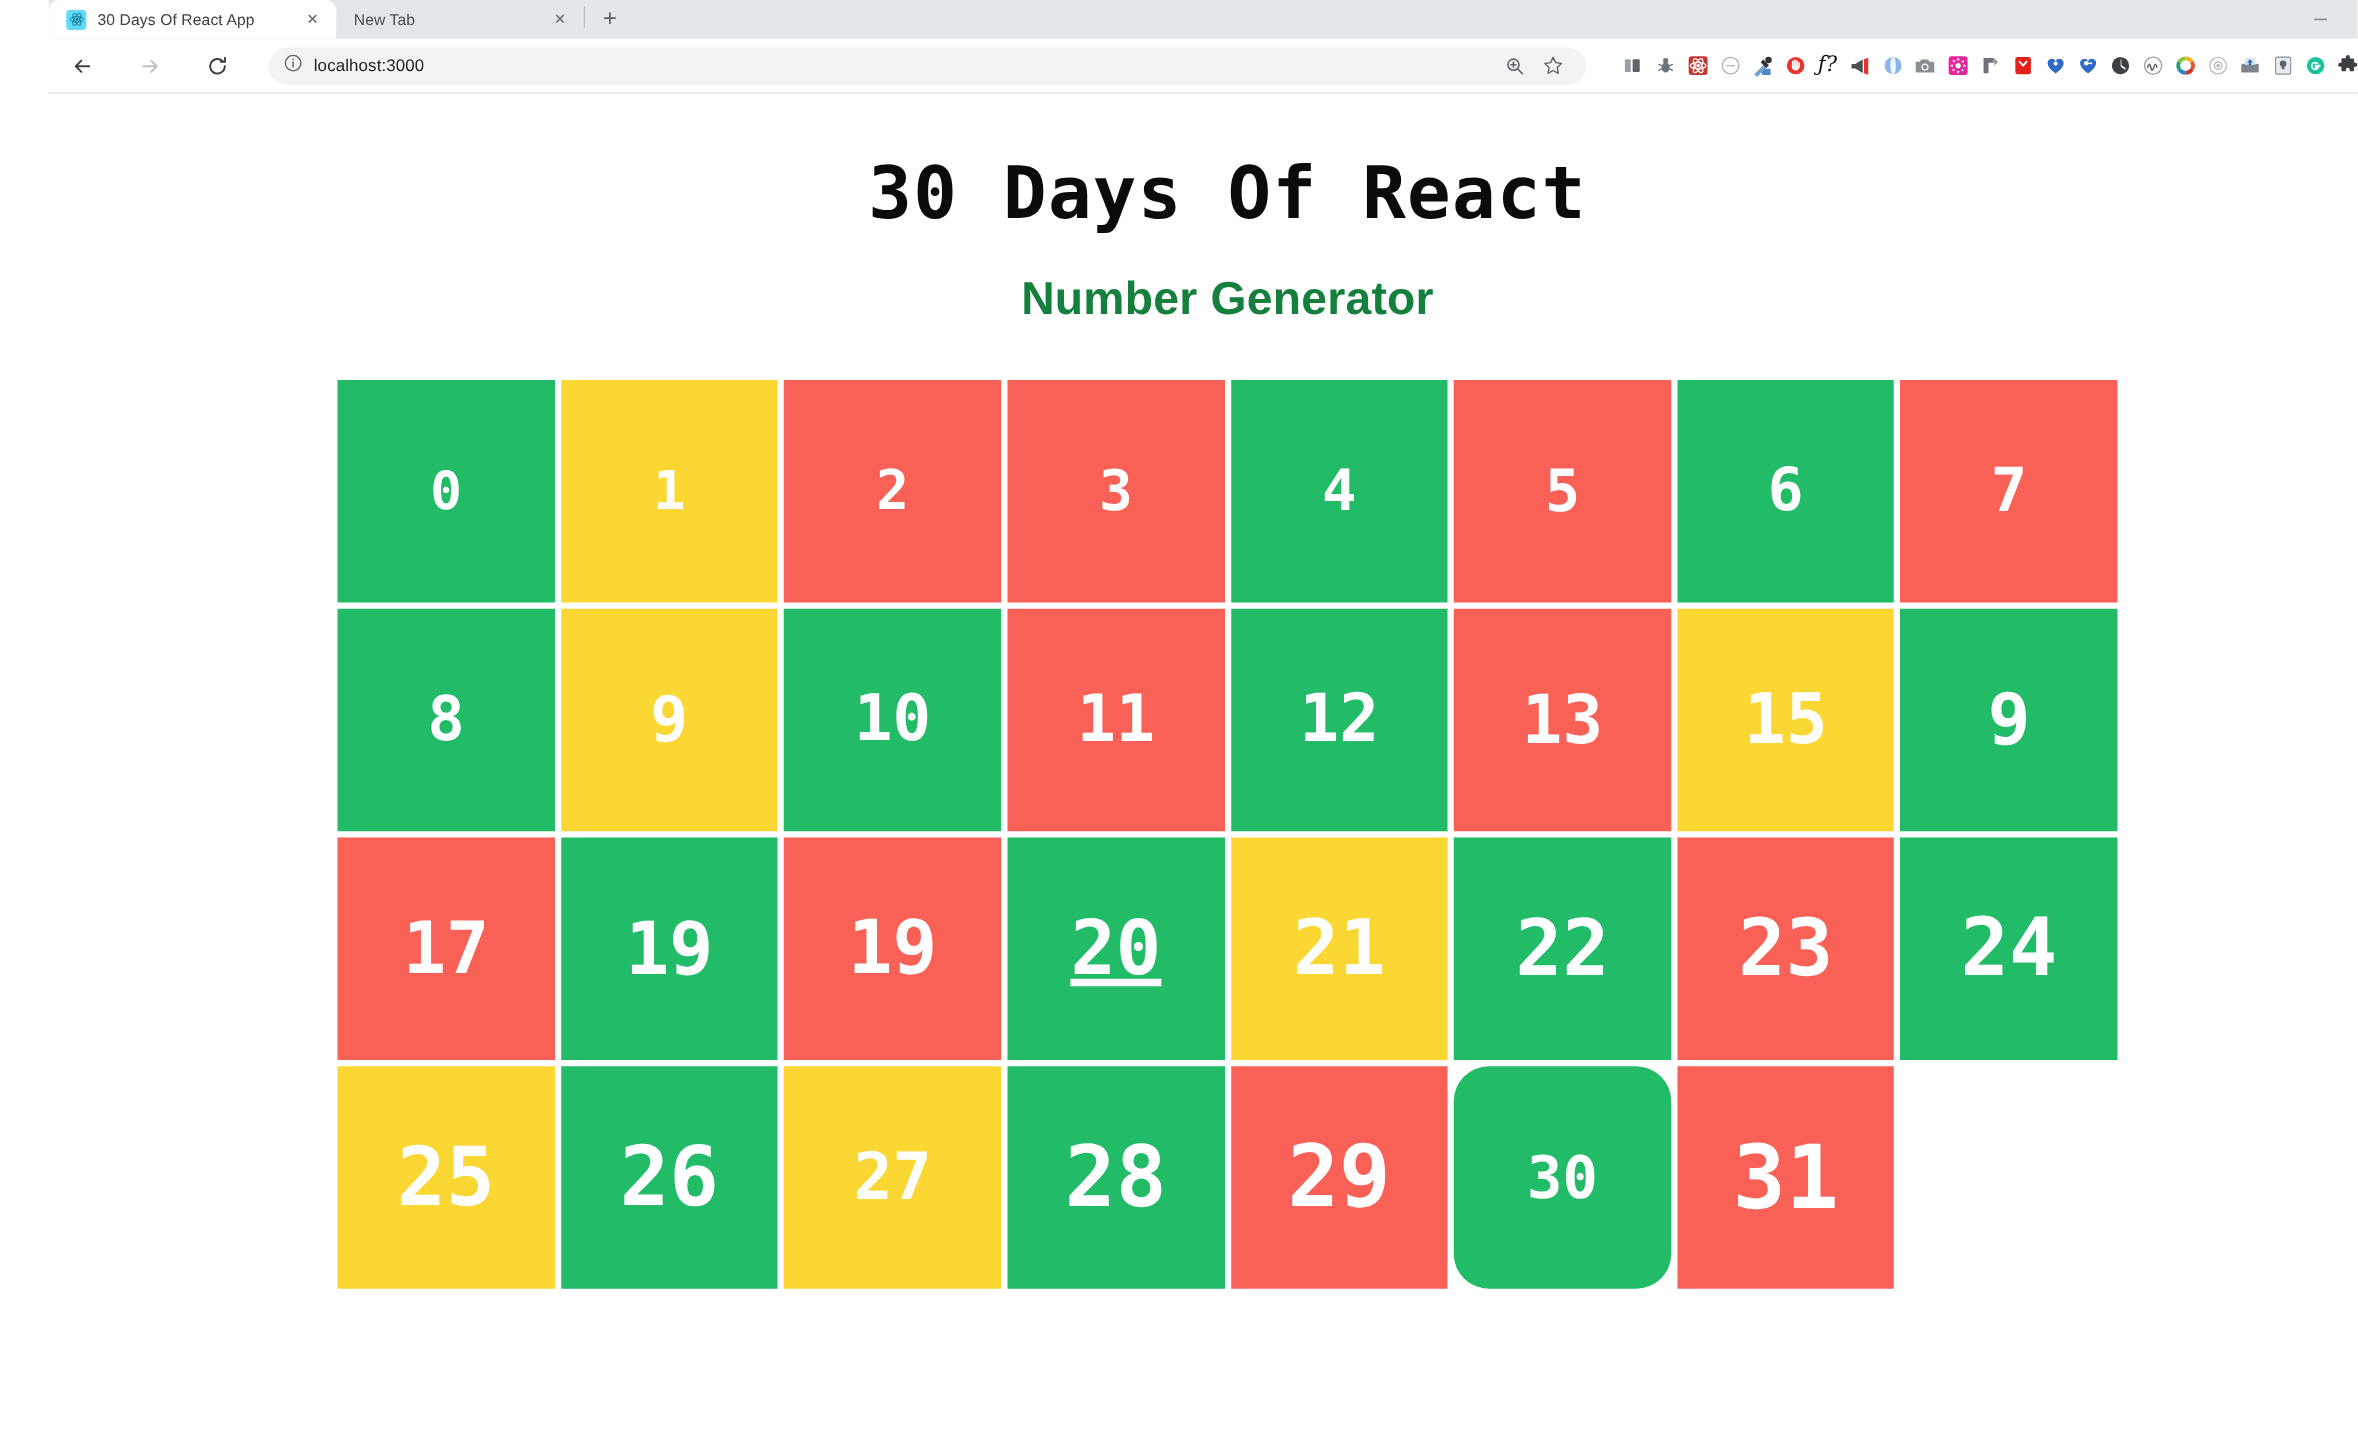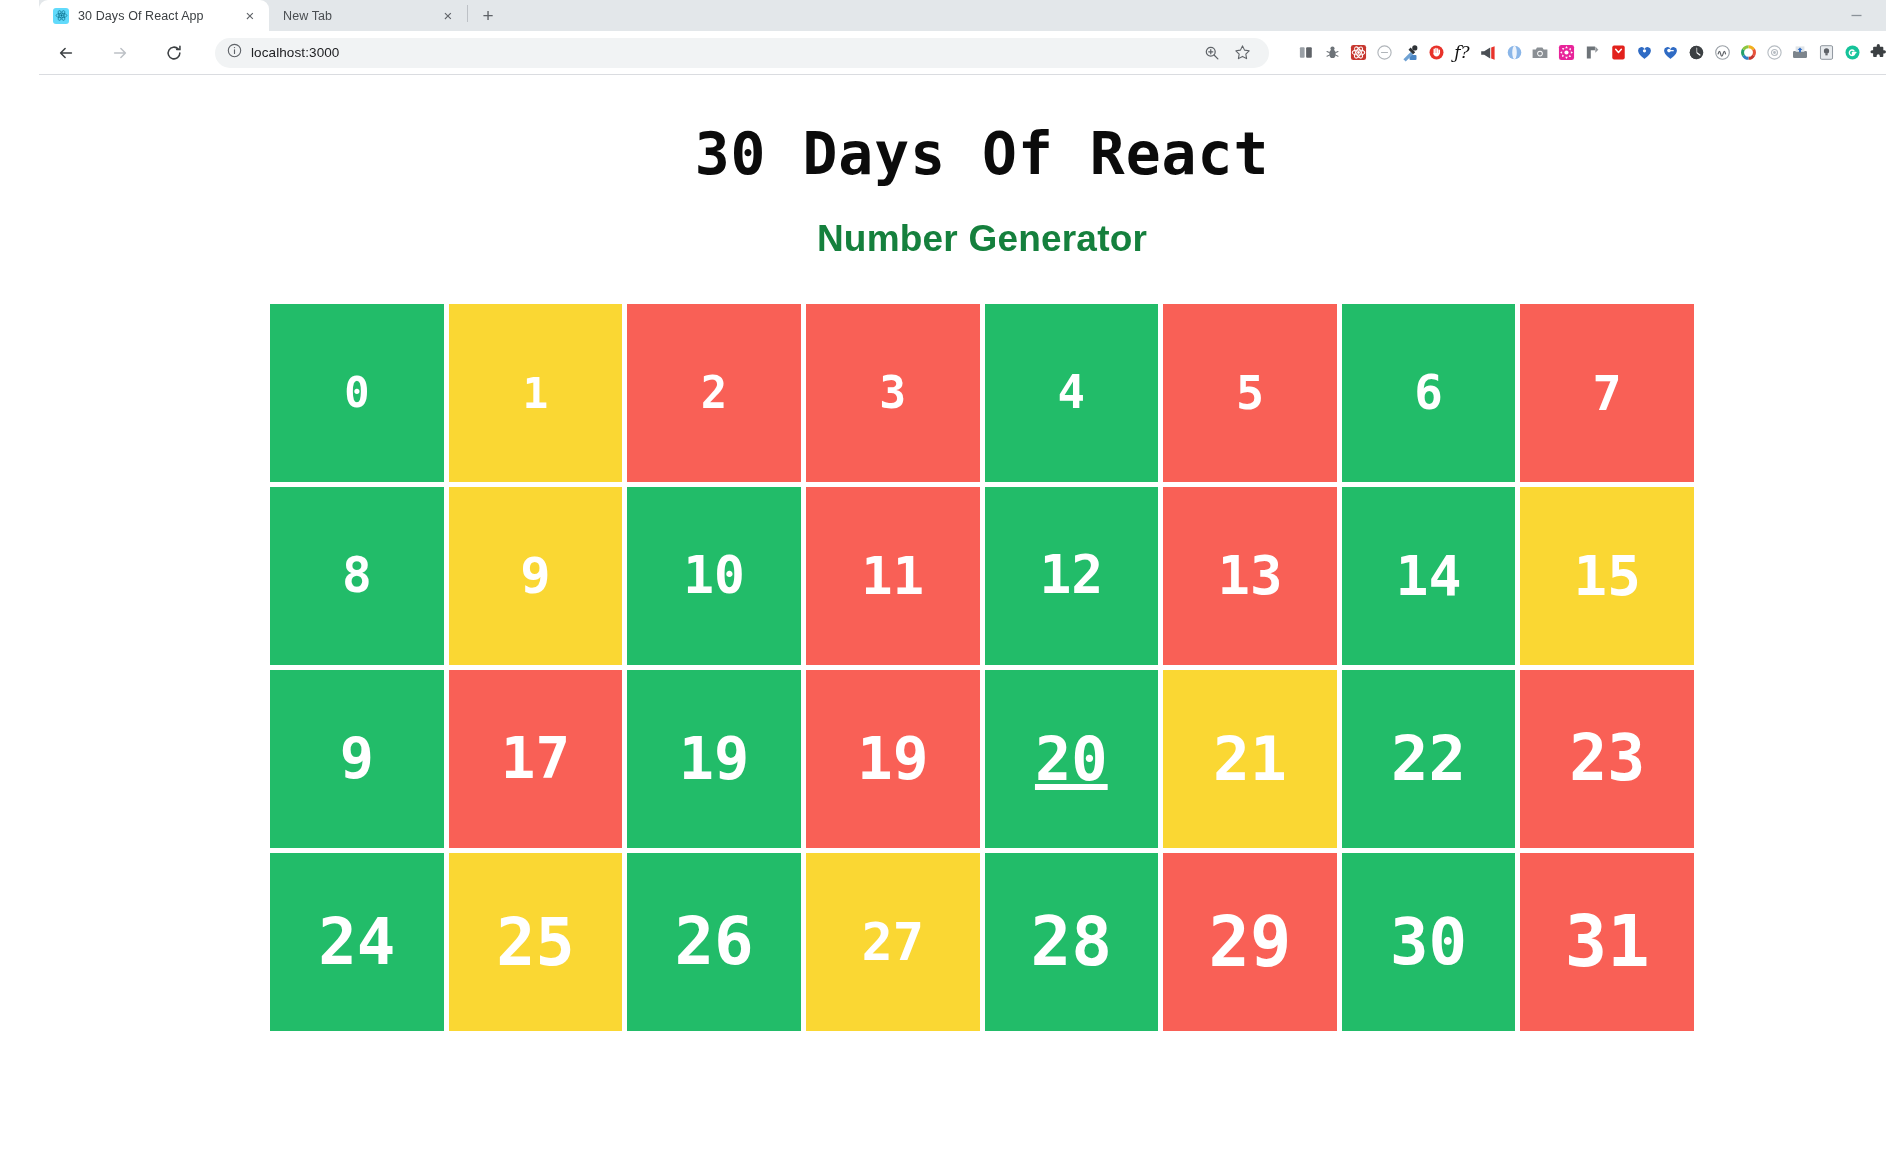--- a/index.html
+++ b/index.html
@@ -472,34 +472,33 @@
         <div class="cell" style="background: rgb(34, 188, 105); color: rgb(255, 255, 255); font-size: 45.68px;">4</div>
         <div class="cell" style="background: rgb(249, 96, 86); color: rgb(255, 255, 255); font-size: 46.6px;">5</div>
         <div class="cell" style="background: rgb(34, 188, 105); color: rgb(255, 255, 255); font-size: 47.52px;">6</div>
         <div class="cell" style="background: rgb(249, 96, 86); color: rgb(255, 255, 255); font-size: 48.44px;">7</div>
         <div class="cell" style="background: rgb(34, 188, 105); color: rgb(255, 255, 255); font-size: 49.36px;">8</div>
         <div class="cell" style="background: rgb(250, 215, 51); color: rgb(255, 255, 255); font-size: 50.28px;">9</div>
         <div class="cell" style="background: rgb(34, 188, 105); color: rgb(255, 255, 255); font-size: 51.2px;">10</div>
         <div class="cell" style="background: rgb(249, 96, 86); color: rgb(255, 255, 255); font-size: 52.12px;">11</div>
         <div class="cell" style="background: rgb(34, 188, 105); color: rgb(255, 255, 255); font-size: 53.04px;">12</div>
         <div class="cell" style="background: rgb(249, 96, 86); color: rgb(255, 255, 255); font-size: 53.96px;">13</div>
-        <div class="cell" style="background: rgb(34, 188, 105); color: rgb(255, 255, 255); font-size: 54.88px;">14</div>
         <div class="cell" style="background: rgb(250, 215, 51); color: rgb(255, 255, 255); font-size: 55.8px;">15</div>
         <div class="cell" style="background: rgb(34, 188, 105); color: rgb(255, 255, 255); font-size: 56.72px;">9</div>
         <div class="cell" style="background: rgb(249, 96, 86); color: rgb(255, 255, 255); font-size: 57.64px;">17</div>
         <div class="cell" style="background: rgb(34, 188, 105); color: rgb(255, 255, 255); font-size: 58.56px;">19</div>
         <div class="cell" style="background: rgb(249, 96, 86); color: rgb(255, 255, 255); font-size: 59.48px;">19</div>
         <div class="cell" style="background: rgb(34, 188, 105); color: rgb(255, 255, 255); font-size: 60.4px; text-decoration: underline;">20</div>
         <div class="cell" style="background: rgb(250, 215, 51); color: rgb(255, 255, 255); font-size: 61.32px;">21</div>
         <div class="cell" style="background: rgb(34, 188, 105); color: rgb(255, 255, 255); font-size: 62.24px;">22</div>
         <div class="cell" style="background: rgb(249, 96, 86); color: rgb(255, 255, 255); font-size: 63.16px;">23</div>
         <div class="cell" style="background: rgb(34, 188, 105); color: rgb(255, 255, 255); font-size: 64.08px;">24</div>
         <div class="cell" style="background: rgb(250, 215, 51); color: rgb(255, 255, 255); font-size: 65px;">25</div>
         <div class="cell" style="background: rgb(34, 188, 105); color: rgb(255, 255, 255); font-size: 65.92px;">26</div>
         <div class="cell" style="background: rgb(250, 215, 51); color: rgb(255, 255, 255); font-size: 52px;">27</div>
         <div class="cell" style="background: rgb(34, 188, 105); color: rgb(255, 255, 255); font-size: 67.76px;">28</div>
         <div class="cell" style="background: rgb(249, 96, 86); color: rgb(255, 255, 255); font-size: 68.68px;">29</div>
-        <div class="cell" style="background: rgb(34, 188, 105); color: rgb(255, 255, 255); font-size: 64px;">30</div>
+        <div class="cell" style="background: rgb(34, 188, 105); color: rgb(255, 255, 255); font-size: 47px; border-radius: 28px;">30</div>
         <div class="cell" style="background: rgb(249, 96, 86); color: rgb(255, 255, 255); font-size: 70.52px;">31</div>
       </div>
   </div>
 
 </div>
 
 </body></html>

